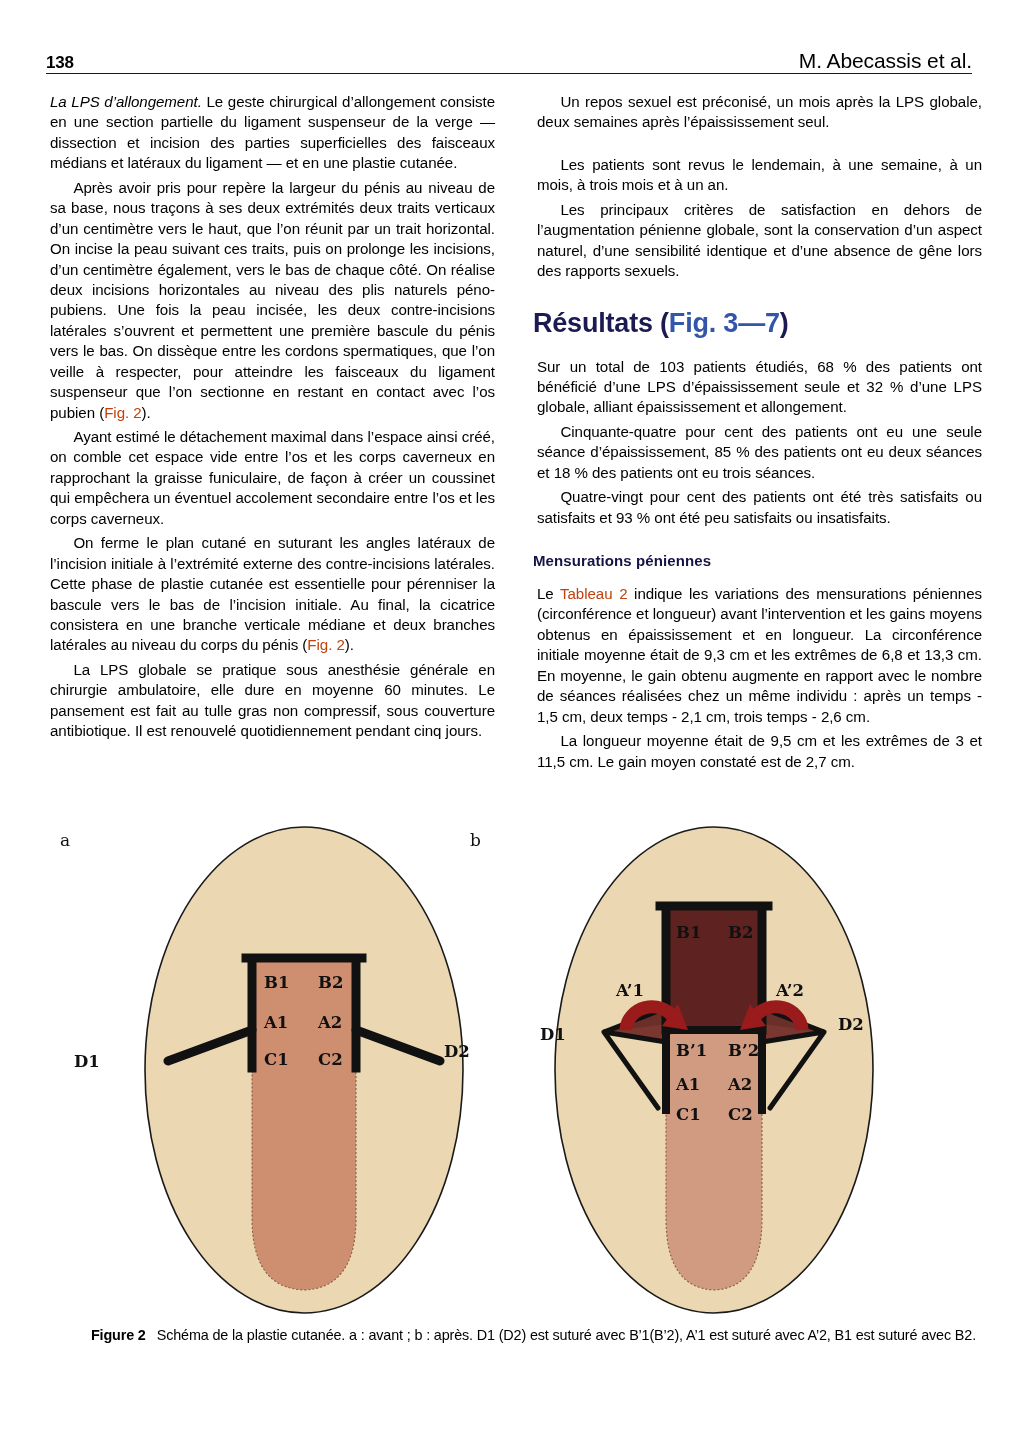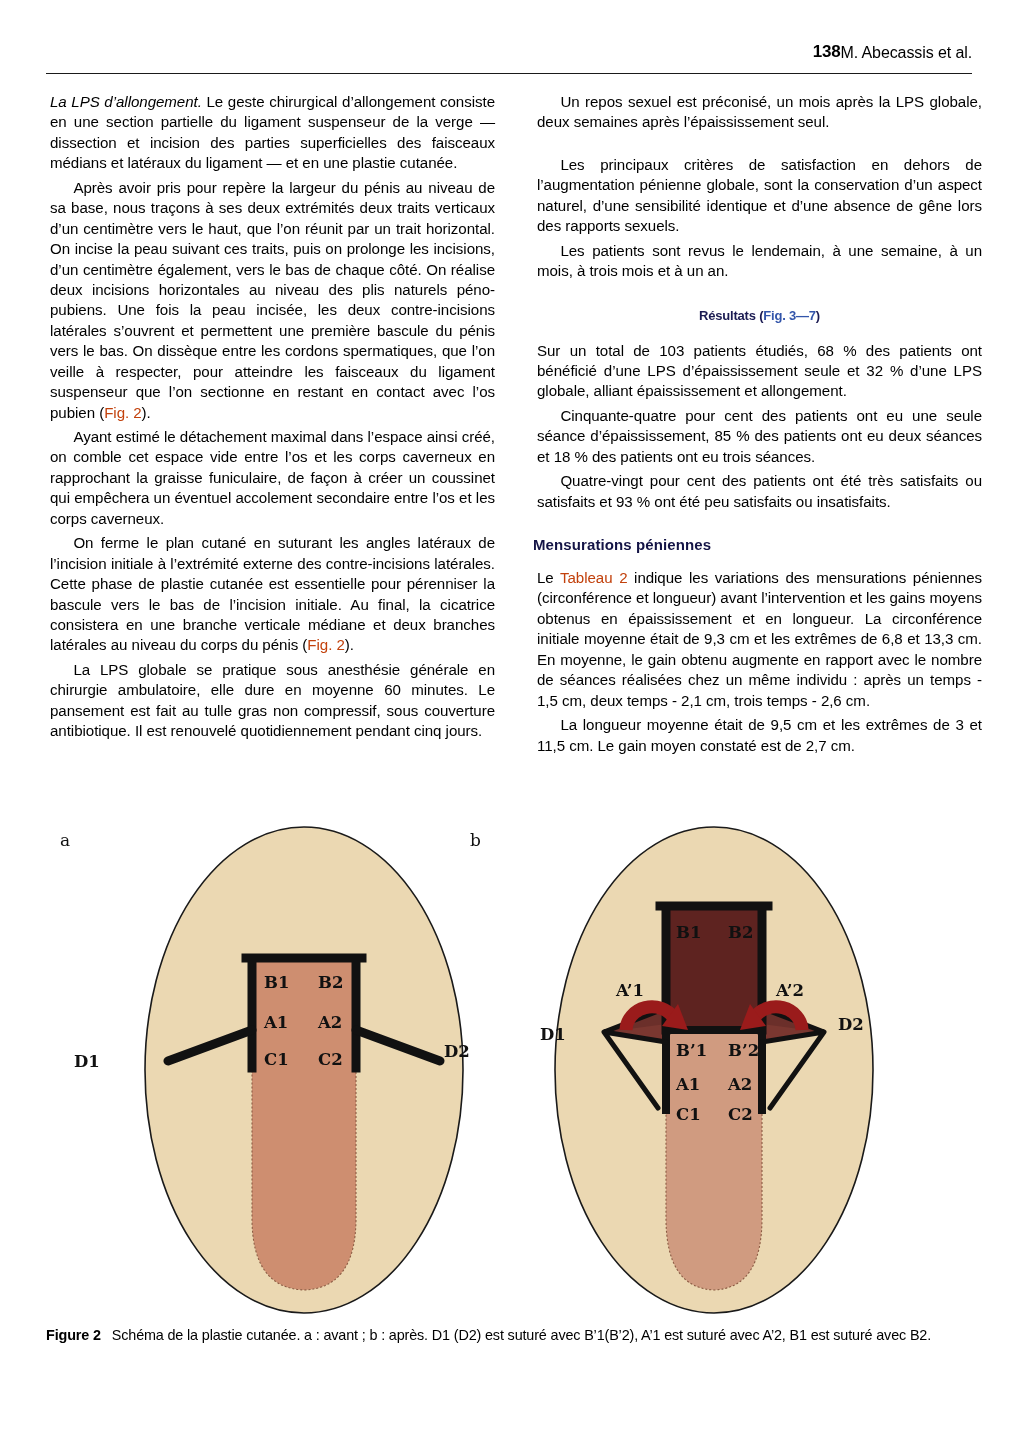--- a/index.html
+++ b/index.html
@@ -12,29 +12,29 @@
     position: relative;
     font-family: "Liberation Sans", sans-serif;
     color: #000000;
     overflow: hidden;
   }
 
   
   #running-head {
     position: absolute;
     left: 46px; top: 44px; width: 926px; height: 30px;
-    display: flex; align-items: flex-end; justify-content: flex-end;
+    display: flex; align-items: flex-end; justify-content: space-between;
     border-bottom: 1.6px solid #1a1a1a;
-    padding-bottom: 11px;
+    padding-bottom: 0;
   }
   #running-head .folio {
     font-size: 17px; font-weight: 700; letter-spacing: -0.2px;
   }
   #running-head .authors {
-    font-size: 16px; font-weight: 400; letter-spacing: -0.1px;
+    font-size: 21px; font-weight: 400; letter-spacing: -0.1px;
   }
 
   
   .col {
     position: absolute;
     top: 88px;
     width: 453px;
   }
   #col-left  { left: 46px; }
   #col-right { left: 533px; }
@@ -51,25 +51,24 @@
   p.body.indent { text-indent: 1.55em; }
   p.body.noindent { text-indent: 0; }
   .runin { font-style: italic; }
   a.xref, .xref {
     color: #c2410c;
     text-decoration: none;
   }
 
   h2.section {
     margin: 26px 0 18px 0;
-    font-size: 13px;
+    font-size: 27px;
     font-weight: 700;
     color: #1b1b52;
     letter-spacing: -0.2px;
-    text-align: center;
   }
   h2.section .xref { color: #3355aa; font-weight: 700; }
 
   h3.subsection {
     margin: 24px 0 15px 0;
     font-size: 15px;
     font-weight: 700;
     color: #141446;
     letter-spacing: 0.1px;
   }
@@ -83,21 +82,21 @@
     width: 926px; height: 500px;
   }
   #figure-canvas { display: block; }
 
   #figure-caption {
     position: absolute;
     left: 46px; top: 1325px; width: 930px;
     font-size: 14.4px;
     line-height: 1.42;
     letter-spacing: -0.15px;
-    text-align: left;
+    text-align: right;
   }
   #figure-caption .fig-label {
     font-weight: 700;
     margin-right: 11px;
   }
 </style>
 </head>
 <body>
 
 <div id="running-head">
@@ -118,23 +117,23 @@
   <p class="body indent"><span>La LPS globale se pratique sous anesthésie générale en chirurgie ambulatoire, elle dure en moyenne 60 minutes. Le pansement est fait au tulle gras non compressif, sous couverture antibiotique. Il est renouvelé quotidiennement pendant cinq jours.</span></p>
 
 </div>
 
 <div class="col" id="col-right">
 
   <p class="body indent">Un repos sexuel est préconisé, un mois après la LPS globale, deux semaines après l’épaississement seul.</p>
 
   <div class="gap-sm"></div>
 
+  <p class="body indent">Les patients sont revus le lendemain, à une semaine, à un mois, à trois mois et à un an.</p>
+
   <p class="body indent">Les principaux critères de satisfaction en dehors de l’augmentation pénienne globale, sont la conservation d’un aspect naturel, d’une sensibilité identique et d’une absence de gêne lors des rapports sexuels.</p>
-
-  <p class="body indent">Les patients sont revus le lendemain, à une semaine, à un mois, à trois mois et à un an.</p>
 
   <h2 class="section"><span>Résultats (</span><a class="xref" href="#">Fig. 3—7</a><span>)</span></h2>
 
   <p class="body noindent">Sur un total de 103 patients étudiés, 68 % des patients ont bénéficié d’une LPS d’épaississement seule et 32 % d’une LPS globale, alliant épaississement et allongement.</p>
 
   <p class="body indent">Cinquante-quatre pour cent des patients ont eu une seule séance d’épaississement, 85 % des patients ont eu deux séances et 18 % des patients ont eu trois séances.</p>
 
   <p class="body indent">Quatre-vingt pour cent des patients ont été très satisfaits ou satisfaits et 93 % ont été peu satisfaits ou insatisfaits.</p>
 
   <h3 class="subsection">Mensurations péniennes</h3>

